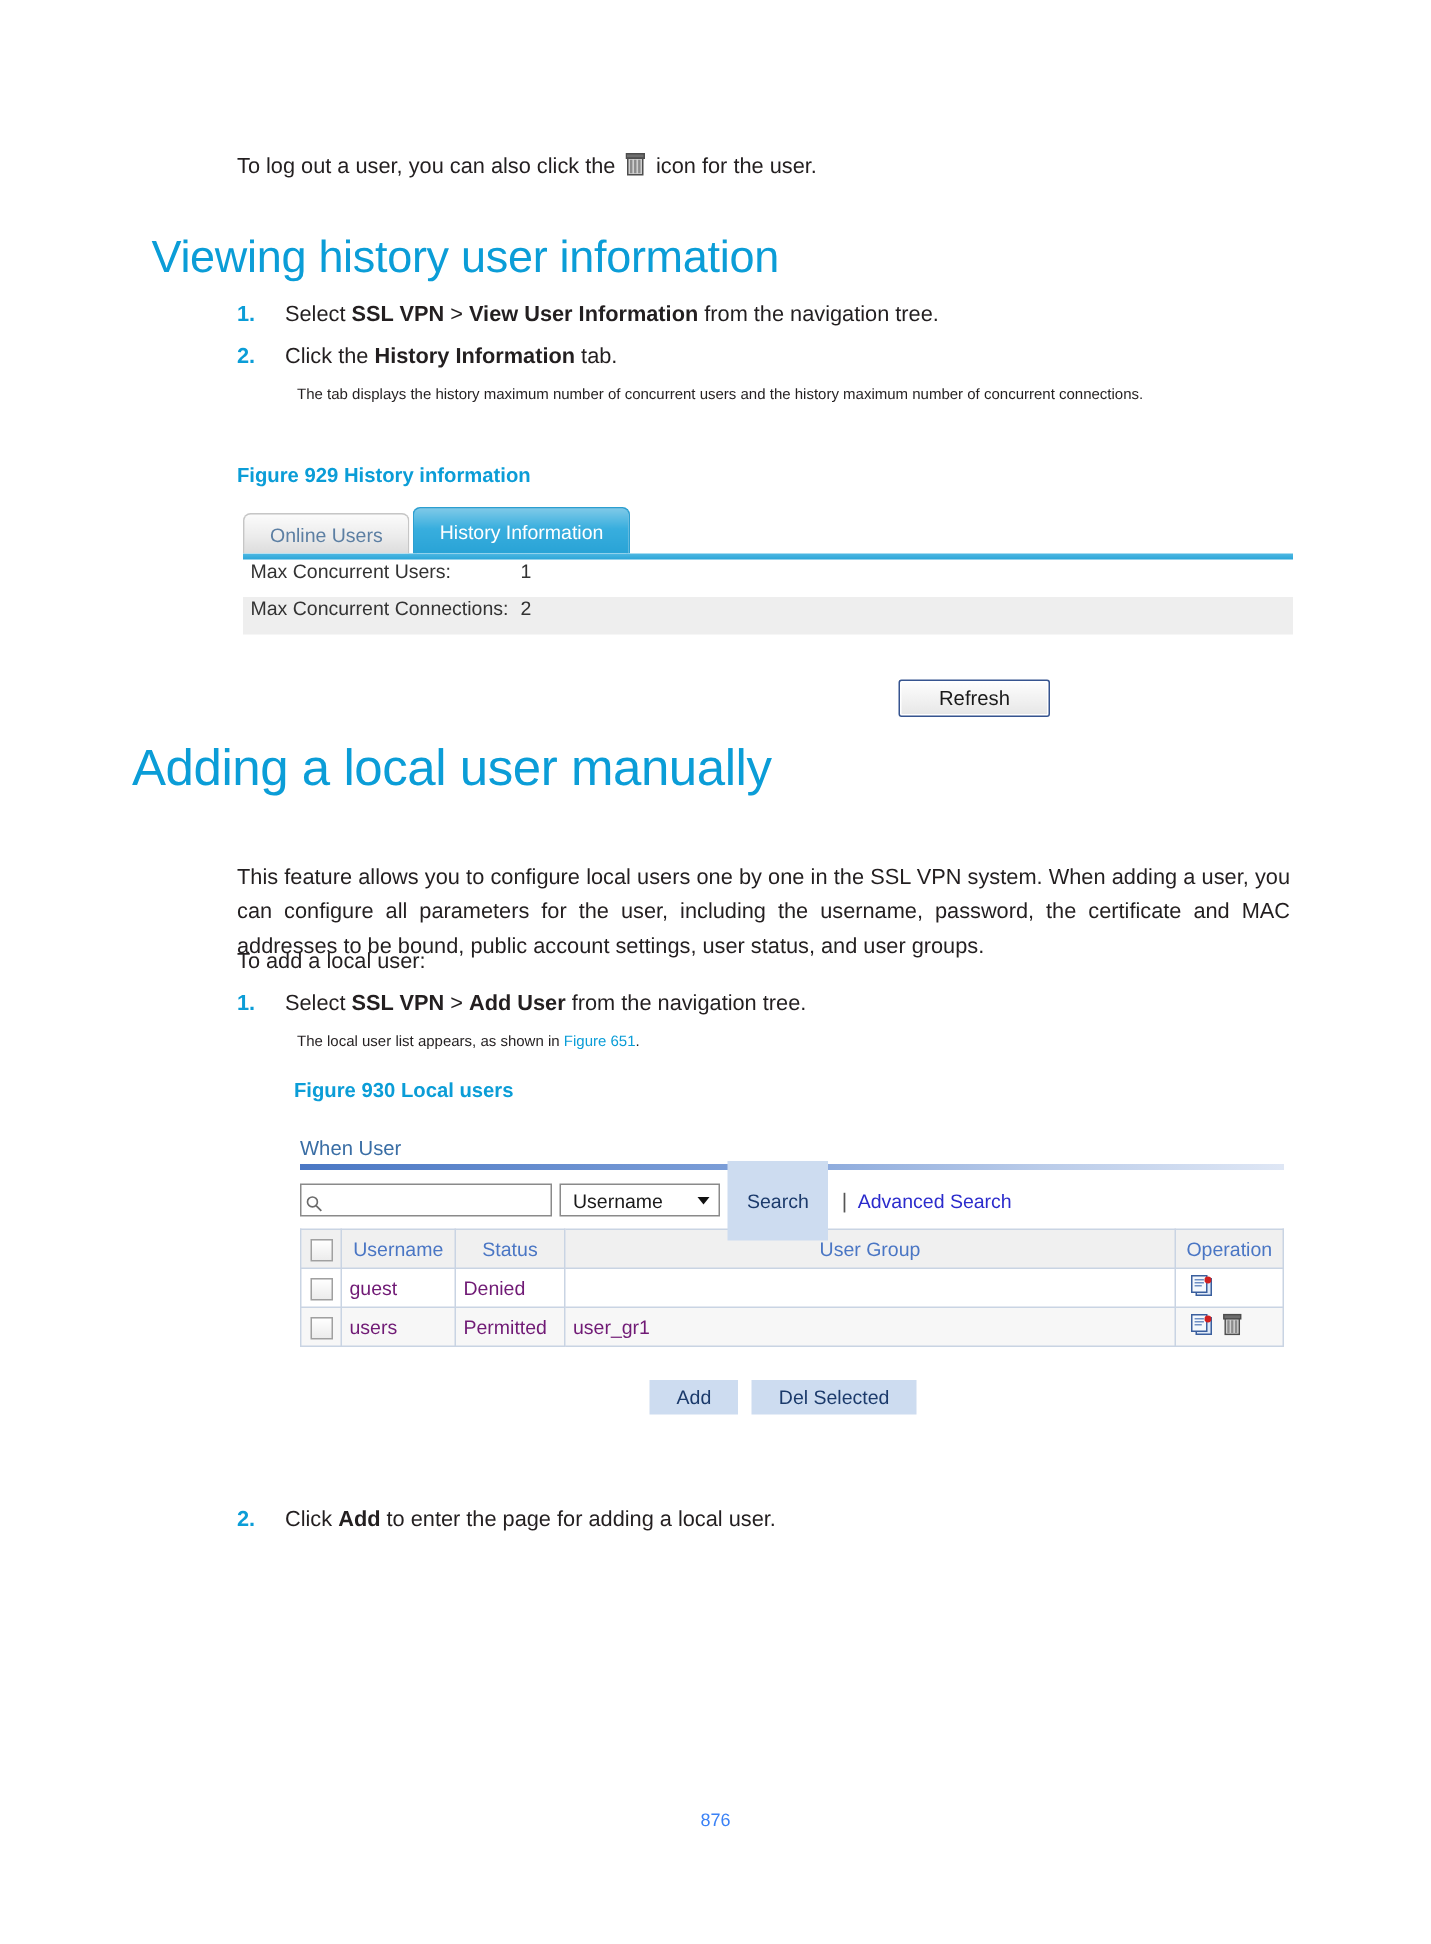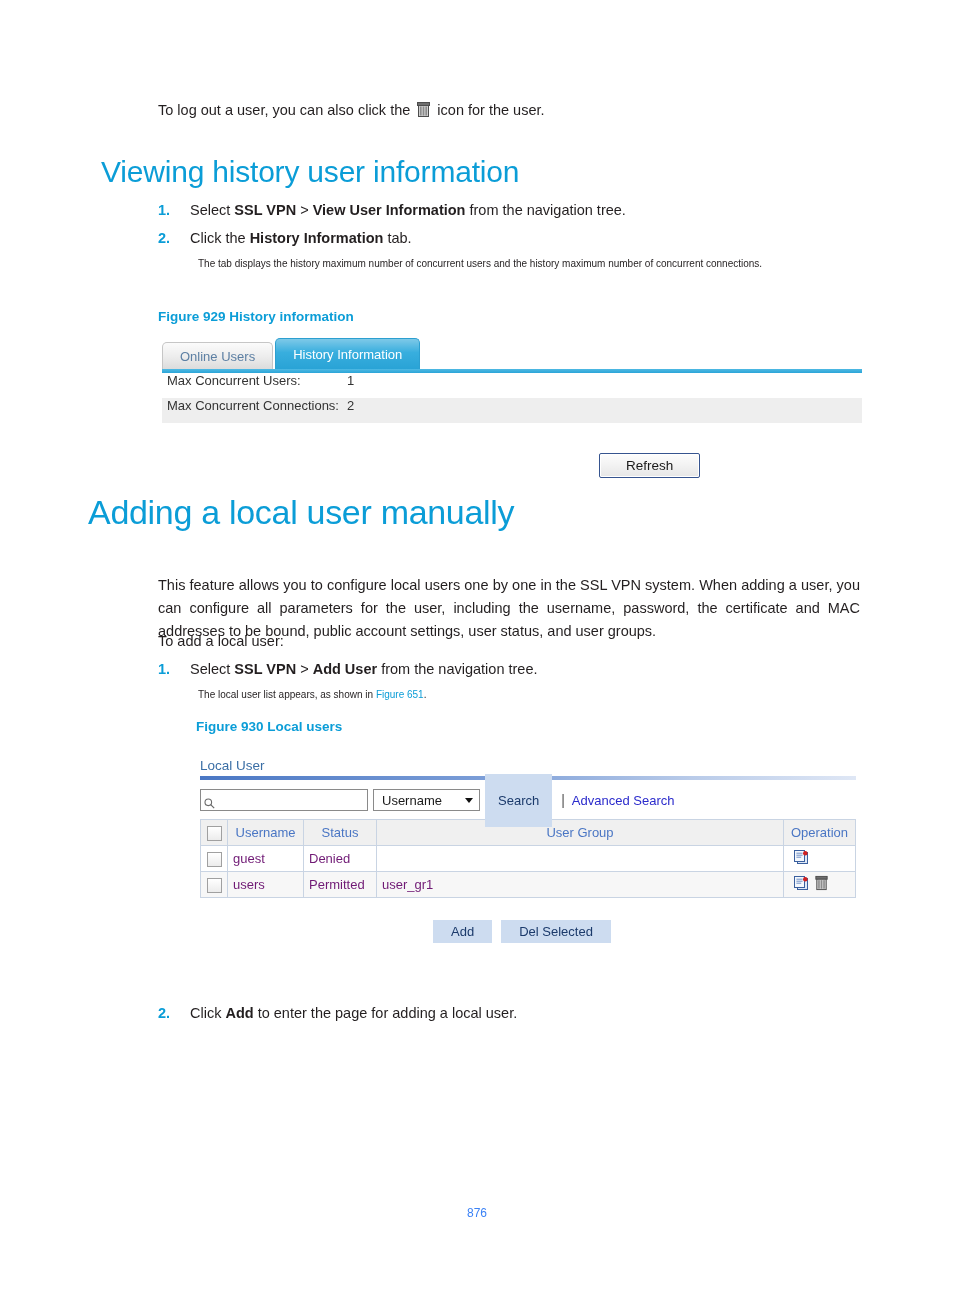--- a/index.html
+++ b/index.html
@@ -376,21 +376,21 @@
   <div class="step" style="left:158px; top:659px; width:700px;">
     <span class="step-num">1.</span>
     <span class="step-body"><span>Select </span><b>SSL VPN</b><span> &gt; </span><b>Add User</b><span> from the navigation tree.</span></span>
   </div>
 
   <div class="step-sub" style="top:687px; width:676px;"><span>The local user list appears, as shown in </span><a class="xref">Figure 651</a><span>.</span></div>
 
   <div class="figcaption" style="left:196px; top:719px;">Figure 930 Local users</div>
 
   <div class="fig930">
-    <div class="panel-title">Local User</div>
+    <div class="panel-title">When User</div>
     <div class="panel-rule"></div>
 
     <div class="searchbar">
       <div class="search-input">
         <span class="mag">
           <svg width="11" height="11" viewBox="0 0 11 11" aria-hidden="true">
             <circle cx="4.3" cy="4.3" r="3.3" fill="none" stroke="#6b6b6b" stroke-width="1.1"></circle>
             <line x1="6.7" y1="6.7" x2="10.2" y2="10.2" stroke="#6b6b6b" stroke-width="1.2"></line>
           </svg>
         </span>

